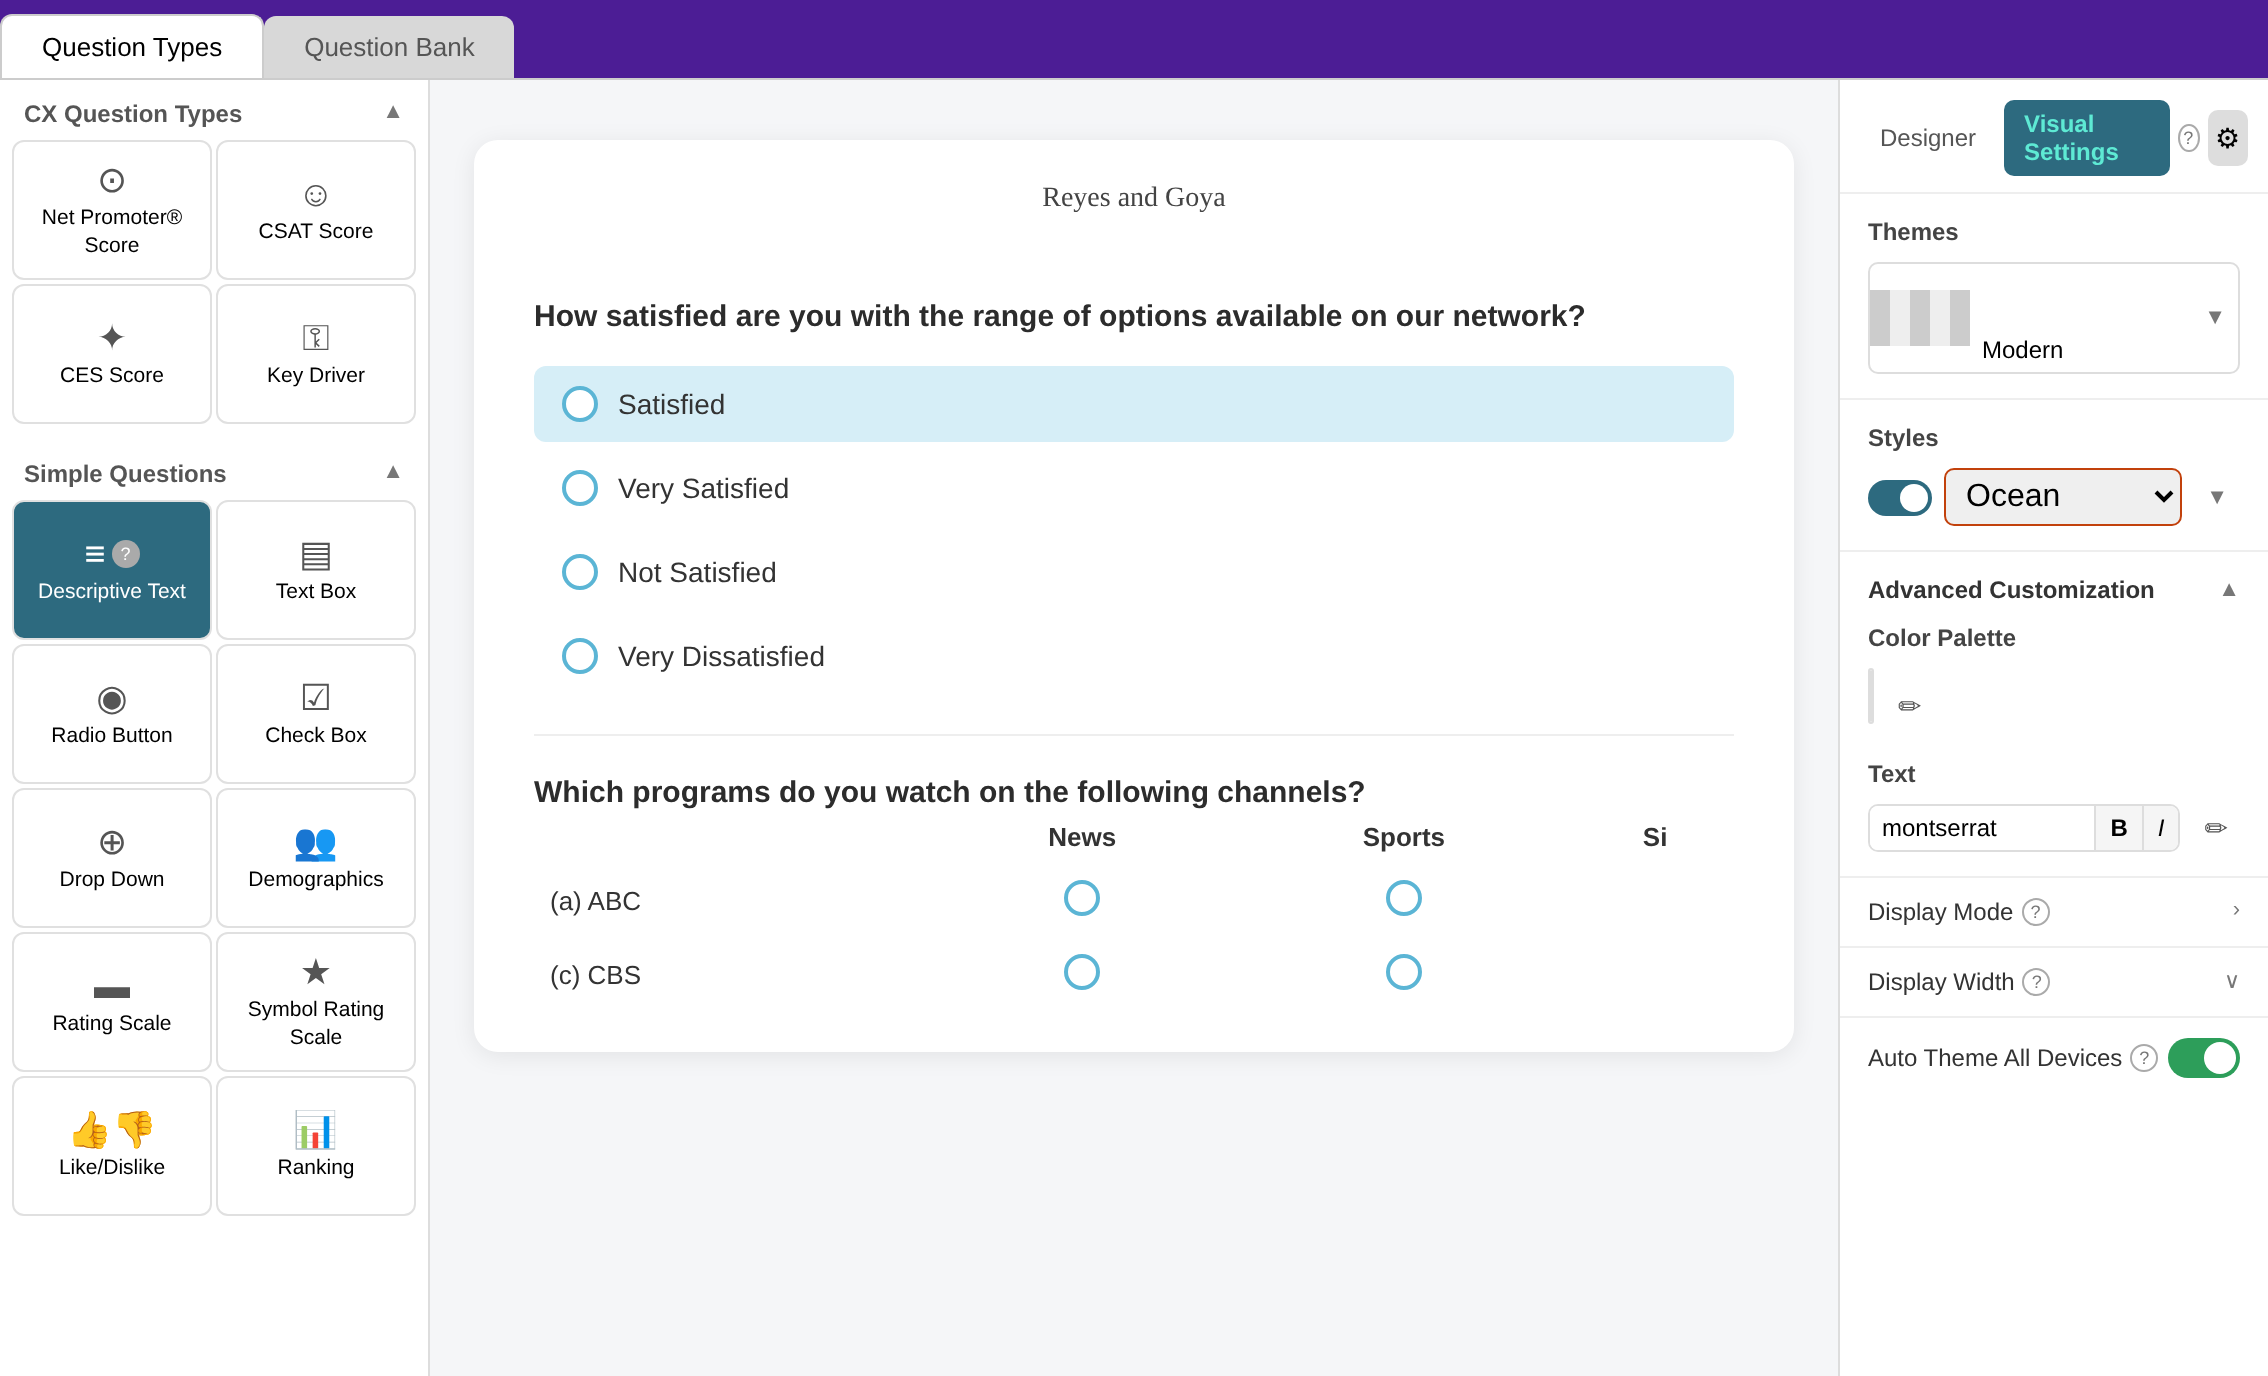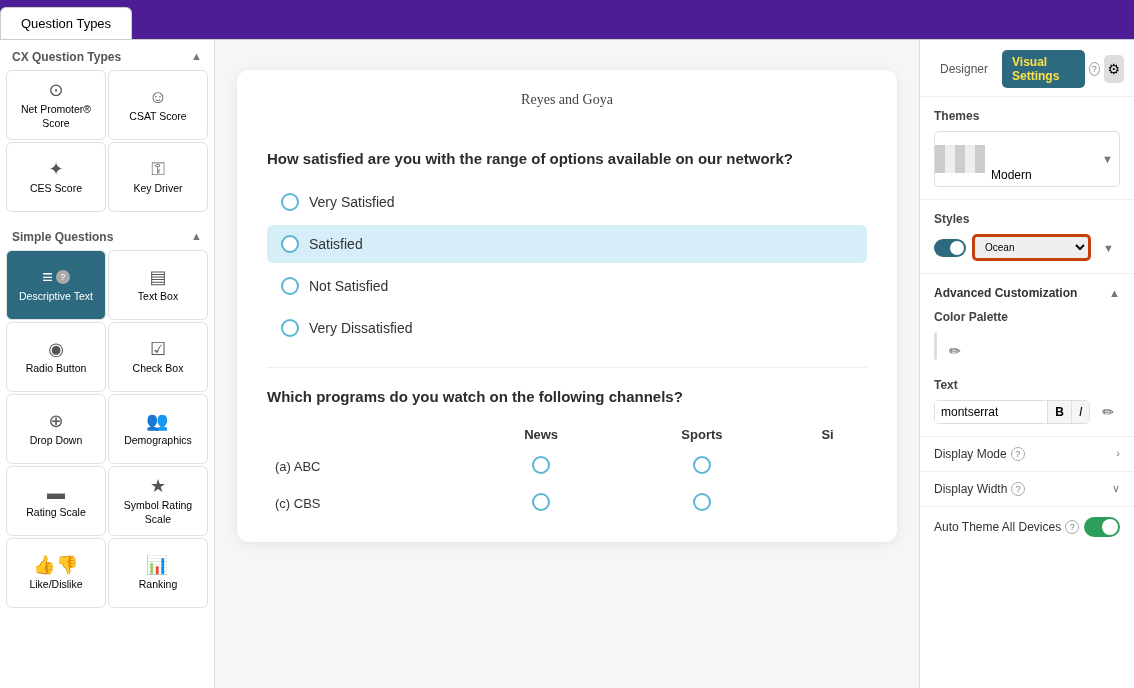--- a/index.html
+++ b/index.html
@@ -32,46 +32,46 @@
     .survey-card { background: #fff; border-radius: 12px; width: 100%; max-width: 660px; padding: 30px 30px 20px; box-shadow: 0 2px 12px rgba(0,0,0,0.08); }
     .logo-area { display: flex; justify-content: center; margin-bottom: 24px; }
     .logo-text { font-size: 52px; font-weight: 900; color: #e8a020; font-style: italic; font-family: Georgia, serif; }
     .logo-sub { font-size: 14px; color: #444; text-align: center; margin-top: -8px; margin-bottom: 18px; font-family: Georgia, serif; }
     .question-text { font-size: 15px; font-weight: 600; color: #2c2c2c; margin-bottom: 16px; }
     .radio-option { display: flex; align-items: center; gap: 10px; padding: 10px 14px; border-radius: 6px; margin-bottom: 4px; cursor: pointer; }
     .radio-option.selected { background: #d6eef7; }
     .radio-circle { width: 18px; height: 18px; border-radius: 50%; border: 2px solid #5bb5d5; background: #fff; flex-shrink: 0; }
     .radio-label { font-size: 14px; color: #333; }
     .divider { height: 1px; background: #eee; margin: 20px 0; }
-    .question2-text { font-size: 15px; font-weight: 600; color: #2c2c2c; margin-bottom: 16px; }
+    .question2-text { font-size: 15px; font-weight: 600; color: #2c2c2c; }
     .matrix-table { width: 100%; border-collapse: collapse; }
     .matrix-table th { font-size: 13px; color: #333; text-align: center; padding: 6px; font-weight: 600; }
     .matrix-table th.row-header { text-align: left; }
     .matrix-table td { text-align: center; padding: 8px; }
     .matrix-table td.row-label { text-align: left; font-size: 13px; color: #333; }
     .matrix-circle { width: 18px; height: 18px; border-radius: 50%; border: 2px solid #5bb5d5; background: #fff; display: inline-block; }
     .truncated-col { font-size: 13px; color: #555; padding: 6px; }
 
     
     .right-panel { width: 215px; background: #fff; border-left: 1px solid #ddd; flex-shrink: 0; overflow-y: auto; display: flex; flex-direction: column; }
     .panel-tabs { display: flex; align-items: center; padding: 10px 10px 8px; gap: 4px; border-bottom: 1px solid #eee; }
     .panel-tab { padding: 5px 10px; border-radius: 5px; font-size: 12px; cursor: pointer; }
-    .panel-tab.active { background: #2d6a7f; color: #fde047; font-weight: 600; }
+    .panel-tab.active { background: #2d6a7f; color: #5eead4; font-weight: 600; }
     .panel-tab.inactive { color: #555; }
     .gear-btn { margin-left: auto; background: #ddd; border: none; border-radius: 5px; width: 28px; height: 28px; cursor: pointer; font-size: 14px; display: flex; align-items: center; justify-content: center; }
     .panel-section { padding: 12px 14px; border-bottom: 1px solid #eee; }
     .panel-label { font-size: 12px; color: #444; font-weight: 600; margin-bottom: 8px; }
     .theme-select { display: flex; align-items: center; border: 1px solid #ddd; border-radius: 5px; overflow: hidden; }
     .theme-preview { width: 50px; height: 28px; background: repeating-linear-gradient(90deg, #ccc 0px, #ccc 10px, #eee 10px, #eee 20px); flex-shrink: 0; }
     .theme-select select { border: none; outline: none; flex: 1; padding: 4px 6px; font-size: 12px; background: #fff; appearance: none; margin-top: 32px; }
     .theme-chevron { padding: 4px 6px; color: #777; font-size: 11px; }
     .styles-row { display: flex; align-items: center; gap: 6px; }
     .toggle-switch { width: 32px; height: 18px; background: #2d6a7f; border-radius: 9px; position: relative; cursor: pointer; flex-shrink: 0; }
     .toggle-knob { width: 14px; height: 14px; background: #fff; border-radius: 50%; position: absolute; top: 2px; right: 2px; }
-    .styles-select { flex: 1; border: 3px solid #c2410c; border-radius: 5px; padding: 4px 6px; font-size: 10px; outline: none; }
+    .styles-select { flex: 1; border: 1px solid #c2410c; border-radius: 5px; padding: 4px 6px; font-size: 16px; outline: none; }
     .adv-header { display: flex; justify-content: space-between; align-items: center; cursor: pointer; }
     .adv-title { font-size: 12px; color: #333; font-weight: 600; }
     .adv-chevron { font-size: 11px; color: #777; }
     .color-palette { display: flex; height: 28px; border: 1px solid #ddd; border-radius: 5px; overflow: hidden; margin-bottom: 10px; }
     .cp-block { flex: 1; }
     .cp-edit { background: none; border: none; cursor: pointer; padding: 0 6px; font-size: 14px; color: #555; }
     .cp-row { display: flex; align-items: center; gap: 6px; }
     .text-input-row { display: flex; align-items: center; border: 1px solid #ddd; border-radius: 5px; overflow: hidden; }
     .font-input { border: none; outline: none; padding: 4px 6px; font-size: 12px; flex: 1; min-width: 0; }
     .fmt-btn { background: #f5f5f5; border: none; border-left: 1px solid #ddd; padding: 4px 7px; cursor: pointer; font-size: 12px; }
@@ -81,20 +81,21 @@
     .auto-theme-row { display: flex; align-items: center; justify-content: space-between; padding: 10px 14px; }
     .auto-toggle { width: 36px; height: 20px; background: #2d9e5a; border-radius: 10px; position: relative; }
     .auto-knob { width: 16px; height: 16px; background: #fff; border-radius: 50%; position: absolute; top: 2px; right: 2px; }
     .help-icon { display: inline-flex; align-items: center; justify-content: center; width: 14px; height: 14px; border-radius: 50%; border: 1px solid #aaa; font-size: 9px; color: #777; cursor: pointer; }
   </style>
 </head>
 <body>
 
 <div class="top-tabs">
   <div class="top-tab active">Question Types</div>
+  <div class="top-tab inactive">Question Bank</div>
 </div>
 
 <div class="main-layout">
 
   <div class="sidebar">
     <div class="section-header">
       <span>CX Question Types</span>
       <span class="chevron">▲</span>
     </div>
     <div class="question-grid">
@@ -168,27 +169,27 @@
   </div>
 
   <div class="canvas">
     <div class="survey-card">
       <div class="logo-area">
         <div>
           <div class="logo-sub">Reyes and Goya</div>
         </div>
       </div>
       <div class="question-text">How satisfied are you with the range of options available on our network?</div>
+      <div class="radio-option selected">
+        <div class="radio-circle"></div>
+        <div class="radio-label">Satisfied</div>
+      </div>
       <div class="radio-option">
         <div class="radio-circle"></div>
         <div class="radio-label">Very Satisfied</div>
-      </div>
-      <div class="radio-option selected">
-        <div class="radio-circle"></div>
-        <div class="radio-label">Satisfied</div>
       </div>
       <div class="radio-option">
         <div class="radio-circle"></div>
         <div class="radio-label">Not Satisfied</div>
       </div>
       <div class="radio-option">
         <div class="radio-circle"></div>
         <div class="radio-label">Very Dissatisfied</div>
       </div>
       <div class="divider"></div>

